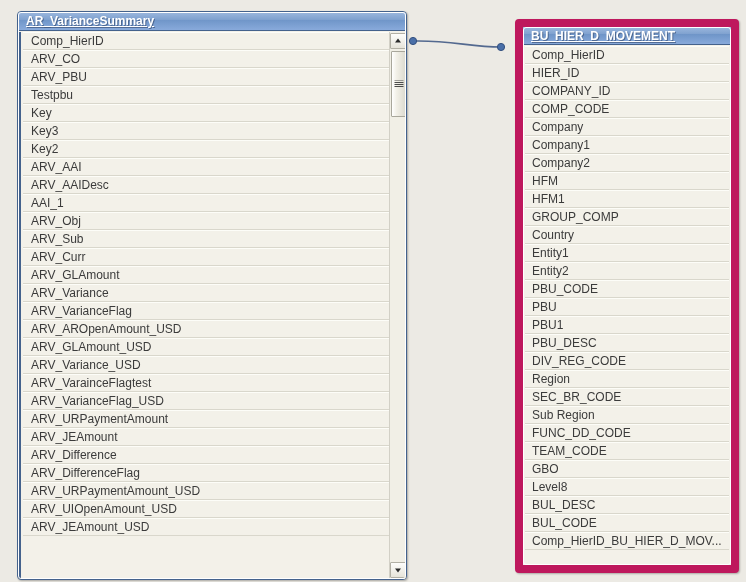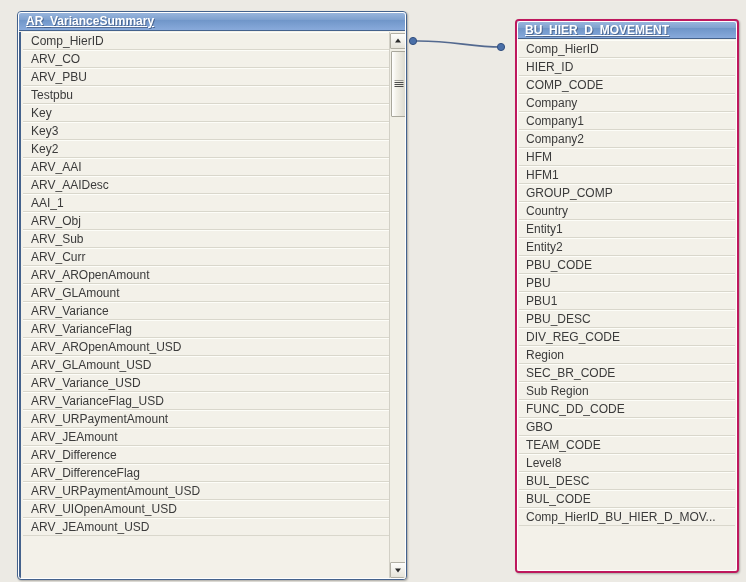--- a/index.html
+++ b/index.html
@@ -99,21 +99,21 @@
   }
   #tbl-left .field-scroll { right: 17px; left: 2px; }
   #tbl-left .field-row { padding-left: 8px; }
 
   
   #tbl-right {
     left: 515px;
     top: 19px;
     width: 224px;
     height: 554px;
-    border: 2px solid #be185d;
+    border: 8px solid #be185d;
   }
   #tbl-right .title-bar { height: 18px; line-height: 18px; }
   #tbl-right .field-list {
     position: absolute;
     left: 0; top: 19px; right: 0; bottom: 0;
   }
   #tbl-right .field-scroll { left: 2px; right: 2px; }
   #tbl-right .field-row { padding-left: 7px; }
 
   
@@ -210,27 +210,27 @@
           <div class="field-row">Testpbu</div>
           <div class="field-row">Key</div>
           <div class="field-row">Key3</div>
           <div class="field-row">Key2</div>
           <div class="field-row">ARV_AAI</div>
           <div class="field-row">ARV_AAIDesc</div>
           <div class="field-row">AAI_1</div>
           <div class="field-row">ARV_Obj</div>
           <div class="field-row">ARV_Sub</div>
           <div class="field-row">ARV_Curr</div>
-          <div class="field-row">ARV_AROpenAmount</div>
           <div class="field-row">ARV_GLAmount</div>
           <div class="field-row">ARV_Variance</div>
           <div class="field-row">ARV_VarianceFlag</div>
           <div class="field-row">ARV_AROpenAmount_USD</div>
           <div class="field-row">ARV_GLAmount_USD</div>
           <div class="field-row">ARV_Variance_USD</div>
+          <div class="field-row">ARV_VarainceFlagtest</div>
           <div class="field-row">ARV_VarianceFlag_USD</div>
           <div class="field-row">ARV_URPaymentAmount</div>
           <div class="field-row">ARV_JEAmount</div>
           <div class="field-row">ARV_Difference</div>
           <div class="field-row">ARV_DifferenceFlag</div>
           <div class="field-row">ARV_URPaymentAmount_USD</div>
           <div class="field-row">ARV_UIOpenAmount_USD</div>
           <div class="field-row">ARV_JEAmount_USD</div>
         </div>
 
@@ -249,41 +249,42 @@
     <div class="inner-frame"></div>
   </div>
 
   <div class="table-card" id="tbl-right">
     <div class="title-bar">BU_HIER_D_MOVEMENT</div>
 
     <div class="field-list">
       <div class="field-scroll" id="right-rows">
           <div class="field-row">Comp_HierID</div>
           <div class="field-row">HIER_ID</div>
+          <div class="field-row">COMPANY_ID</div>
           <div class="field-row">COMP_CODE</div>
           <div class="field-row">Company</div>
           <div class="field-row">Company1</div>
           <div class="field-row">Company2</div>
           <div class="field-row">HFM</div>
           <div class="field-row">HFM1</div>
           <div class="field-row">GROUP_COMP</div>
           <div class="field-row">Country</div>
           <div class="field-row">Entity1</div>
           <div class="field-row">Entity2</div>
           <div class="field-row">PBU_CODE</div>
           <div class="field-row">PBU</div>
           <div class="field-row">PBU1</div>
           <div class="field-row">PBU_DESC</div>
           <div class="field-row">DIV_REG_CODE</div>
           <div class="field-row">Region</div>
           <div class="field-row">SEC_BR_CODE</div>
           <div class="field-row">Sub Region</div>
           <div class="field-row">FUNC_DD_CODE</div>
+          <div class="field-row">TEAM_CODE</div>
           <div class="field-row">GBO</div>
-          <div class="field-row">TEAM_CODE</div>
           <div class="field-row">Level8</div>
           <div class="field-row">BUL_DESC</div>
           <div class="field-row">BUL_CODE</div>
           <div class="field-row">Comp_HierID_BU_HIER_D_MOV...</div>
         </div>
     </div>
     <div class="inner-frame"></div>
   </div>
 
 </div>

